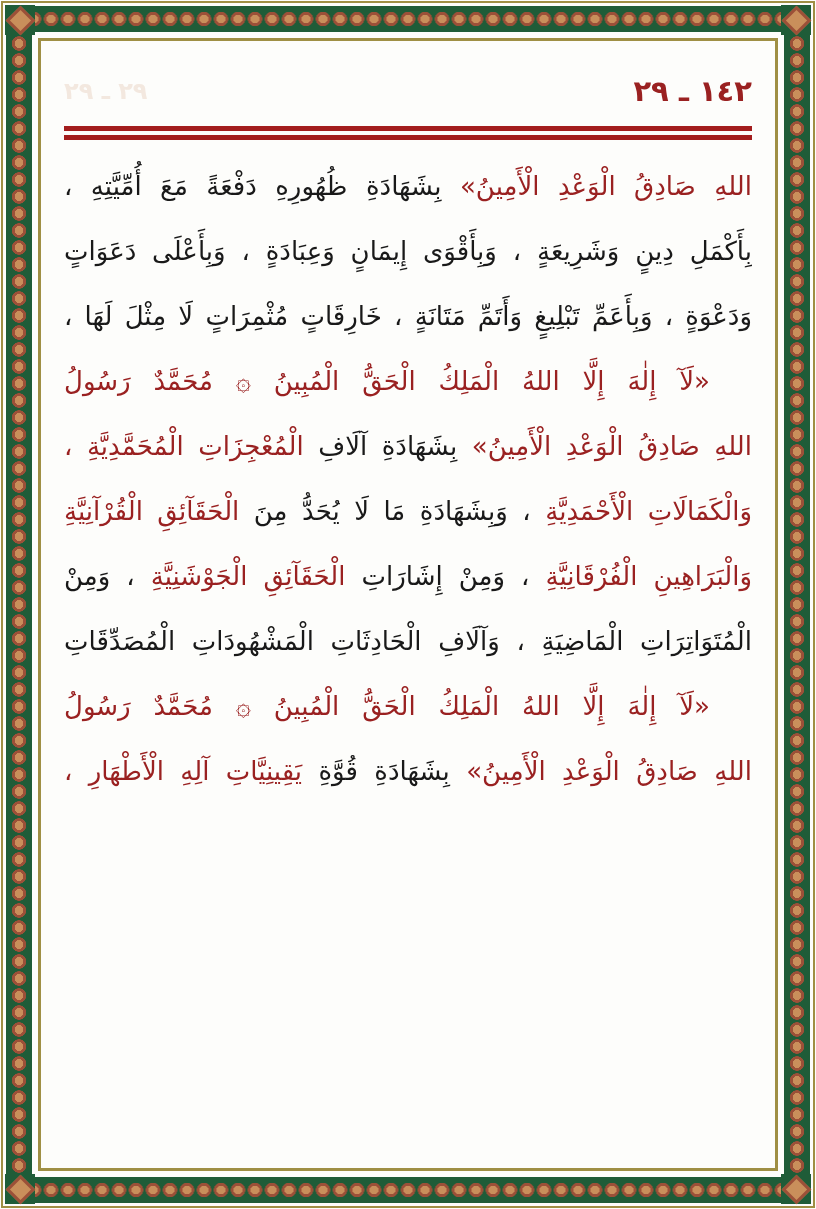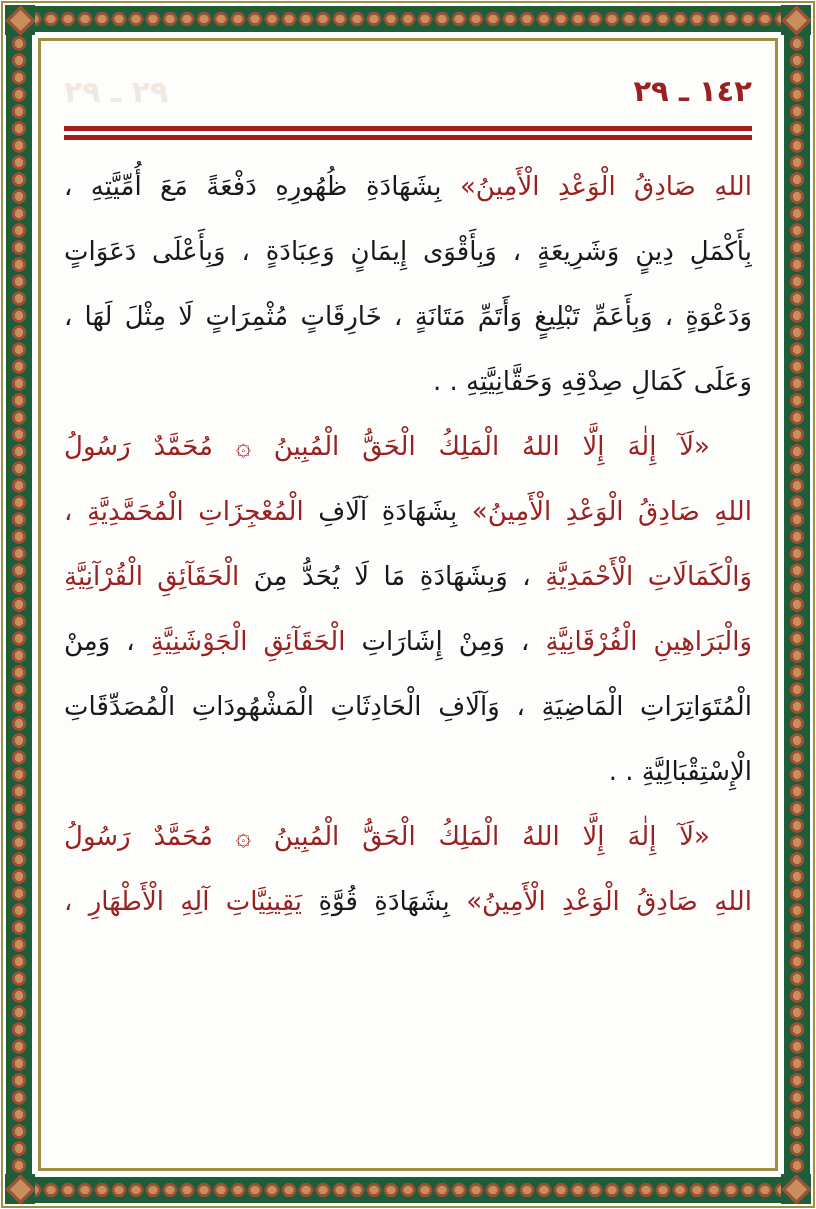--- a/index.html
+++ b/index.html
@@ -24,21 +24,21 @@
   .frame-inner{position:absolute;inset:38px;border:3px solid var(--olive);pointer-events:none;}
   .corner{position:absolute;width:30px;height:30px;background:var(--green);display:flex;align-items:center;justify-content:center;z-index:2;pointer-events:none;}
   .corner::before{content:"";width:15px;height:15px;background:var(--tan);border:3px solid var(--tan-dark);transform:rotate(45deg);}
   .corner-tl{top:5px;left:5px;} .corner-tr{top:5px;right:5px;}
   .corner-bl{bottom:5px;left:5px;} .corner-br{bottom:5px;right:5px;}
 
   
   .content{position:absolute;left:64px;right:64px;top:50px;bottom:55px;direction:rtl;}
   .header{display:flex;justify-content:space-between;align-items:center;height:58px;margin-top:12px;}
   .page-ref{color:var(--red);font-size:29px;font-weight:bold;white-space:nowrap;text-align:right;}
-  .page-ref-faint{color:var(--faint);font-size:30px;font-weight:bold;white-space:nowrap;}
+  .page-ref-faint{color:var(--faint);font-size:24px;font-weight:bold;white-space:nowrap;}
   .doc-title{color:#8c1c20;font-size:33px;font-weight:bold;white-space:nowrap;}
   .double-rule{border-top:5px solid var(--rule);border-bottom:5px solid var(--rule);height:4px;margin-top:6px;}
   .body-lines{margin-top:14px;}
   .line{height:65px;line-height:65px;font-size:26px;overflow:hidden;color:var(--black);}
   .line.justify{text-align:justify;text-align-last:justify;}
   .line.right{text-align:right;}
   .line.indent{padding-right:42px;text-align:justify;text-align-last:justify;}
   .line .red{color:var(--red);font-weight:normal;}
   .line .black{color:var(--black);}
 </style>
@@ -62,24 +62,22 @@
   <div class="content">
     <div class="header">
       <span class="page-ref">١٤٢ ـ ٢٩</span>
       <span class="page-ref-faint">٢٩ ـ ٢٩</span>
     </div>
     <div class="double-rule"></div>
     <div class="body-lines">
         <div class="line justify"><span class="red">اللهِ صَادِقُ الْوَعْدِ الْأَمِينُ»</span><span class="black"> بِشَهَادَةِ ظُهُورِهِ دَفْعَةً مَعَ أُمِّيَّتِهِ ،</span></div>
         <div class="line justify"><span class="black">بِأَكْمَلِ دِينٍ وَشَرِيعَةٍ ، وَبِأَقْوَى إِيمَانٍ وَعِبَادَةٍ ، وَبِأَعْلَى دَعَوَاتٍ</span></div>
         <div class="line justify"><span class="black">وَدَعْوَةٍ ، وَبِأَعَمِّ تَبْلِيغٍ وَأَتَمِّ مَتَانَةٍ ، خَارِقَاتٍ مُثْمِرَاتٍ لَا مِثْلَ لَهَا ،</span></div>
-        <div class="line right"><span class="black">وَعَلَى كَمَالِ صِدْقِهِ وَحَقَّانِيَّتِهِ . .</span></div>
         <div class="line indent"><span class="red">«لَآ إِلٰهَ إِلَّا اللهُ الْمَلِكُ الْحَقُّ الْمُبِينُ ۞ مُحَمَّدٌ رَسُولُ</span></div>
         <div class="line justify"><span class="red">اللهِ صَادِقُ الْوَعْدِ الْأَمِينُ»</span><span class="black"> بِشَهَادَةِ آلَافِ </span><span class="red">الْمُعْجِزَاتِ الْمُحَمَّدِيَّةِ ،</span></div>
         <div class="line justify"><span class="red">وَالْكَمَالَاتِ الْأَحْمَدِيَّةِ</span><span class="black"> ، وَبِشَهَادَةِ مَا لَا يُحَدُّ مِنَ </span><span class="red">الْحَقَآئِقِ الْقُرْآنِيَّةِ</span></div>
         <div class="line justify"><span class="red">وَالْبَرَاهِينِ الْفُرْقَانِيَّةِ</span><span class="black"> ، وَمِنْ إِشَارَاتِ </span><span class="red">الْحَقَآئِقِ الْجَوْشَنِيَّةِ</span><span class="black"> ، وَمِنْ</span></div>
         <div class="line justify"><span class="black">الْمُتَوَاتِرَاتِ الْمَاضِيَةِ ، وَآلَافِ الْحَادِثَاتِ الْمَشْهُودَاتِ الْمُصَدِّقَاتِ</span></div>
-        <div class="line right"><span class="black">الْإِسْتِقْبَالِيَّةِ . .</span></div>
         <div class="line indent"><span class="red">«لَآ إِلٰهَ إِلَّا اللهُ الْمَلِكُ الْحَقُّ الْمُبِينُ ۞ مُحَمَّدٌ رَسُولُ</span></div>
         <div class="line justify"><span class="red">اللهِ صَادِقُ الْوَعْدِ الْأَمِينُ»</span><span class="black"> بِشَهَادَةِ قُوَّةِ </span><span class="red">يَقِينِيَّاتِ آلِهِ الْأَطْهَارِ ،</span></div>
       </div>
   </div>
 </div>
 
 </body></html>

